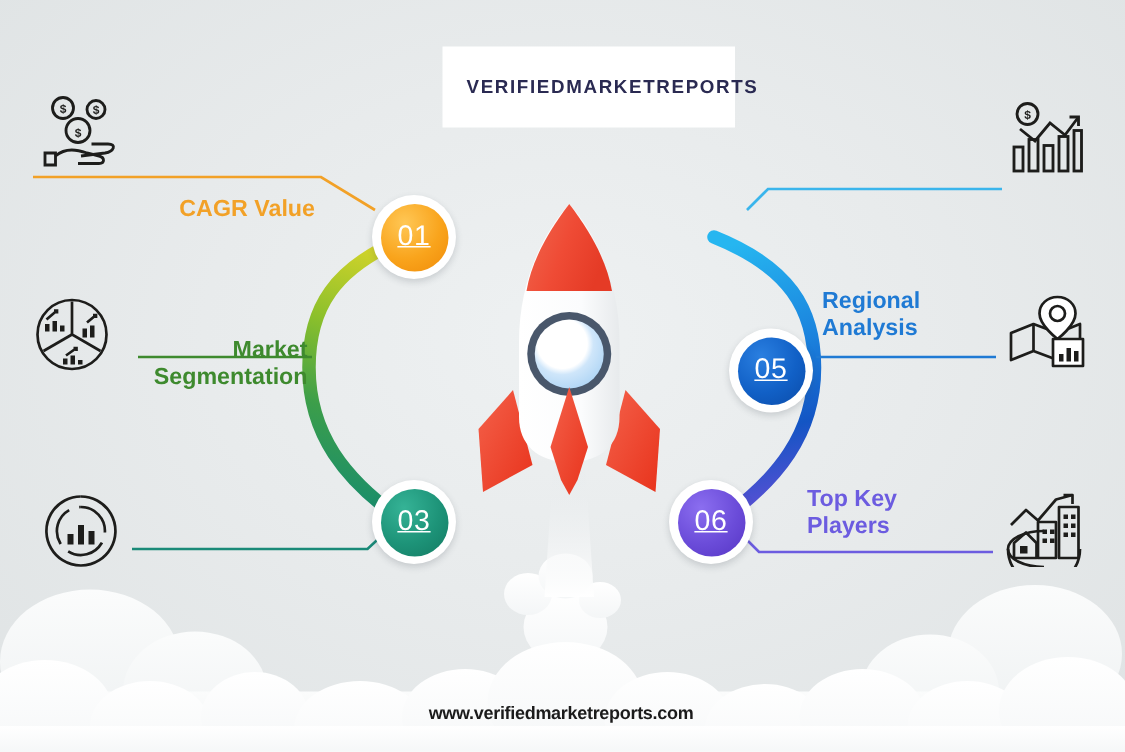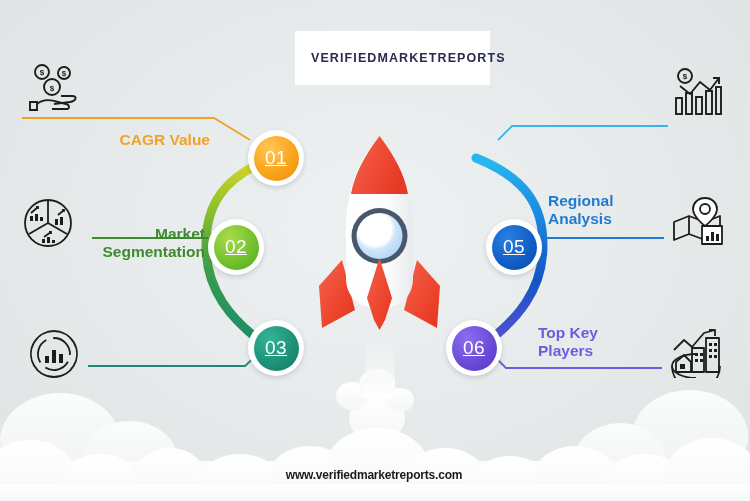--- a/index.html
+++ b/index.html
@@ -305,23 +305,20 @@
       <path d="M 9,42 C 16,36 24,38 30,40 L 38,42 C 42,43 42,47 38,47 L 24,47"></path>
       <path d="M 26,42 L 42,40 C 48,39 50,34 44,34 L 33,34"></path>
     </g>
     <g fill="#1d1d1b" font-family="'Liberation Sans',sans-serif" font-size="8" font-weight="bold" text-anchor="middle">
       <text x="14" y="13">$</text>
       <text x="36" y="14">$</text>
       <text x="24" y="29">$</text>
     </g>
   </svg>
 
-  <div class="badge" style="left:208px; top:219px;">
-    <div class="disc" style="background:radial-gradient(circle at 34% 28%, #a9db4c 0%, #74c22e 55%, #4ea81f 100%);">02</div>
-  </div>
   <div class="label left" style="left:60px; top:192px; width:145px; color:#3e8a2e;">Market
 Segmentation</div>
   <svg class="ico" style="left:22px; top:197px;" viewBox="0 0 52 52">
     <g fill="none" stroke="#1d1d1b" stroke-width="1.8">
       <circle cx="26" cy="26" r="23"></circle>
       <path d="M 26,4 L 26,26 L 45,37"></path>
       <path d="M 26,26 L 7,37"></path>
       <path d="M 9,16 L 16,10 M 14,10 L 16,10 L 16,12"></path>
       <path d="M 36,18 L 42,13 M 40,13 L 42,13 L 42,15"></path>
       <path d="M 22,40 L 29,35 M 27,35 L 29,35 L 29,37"></path>

